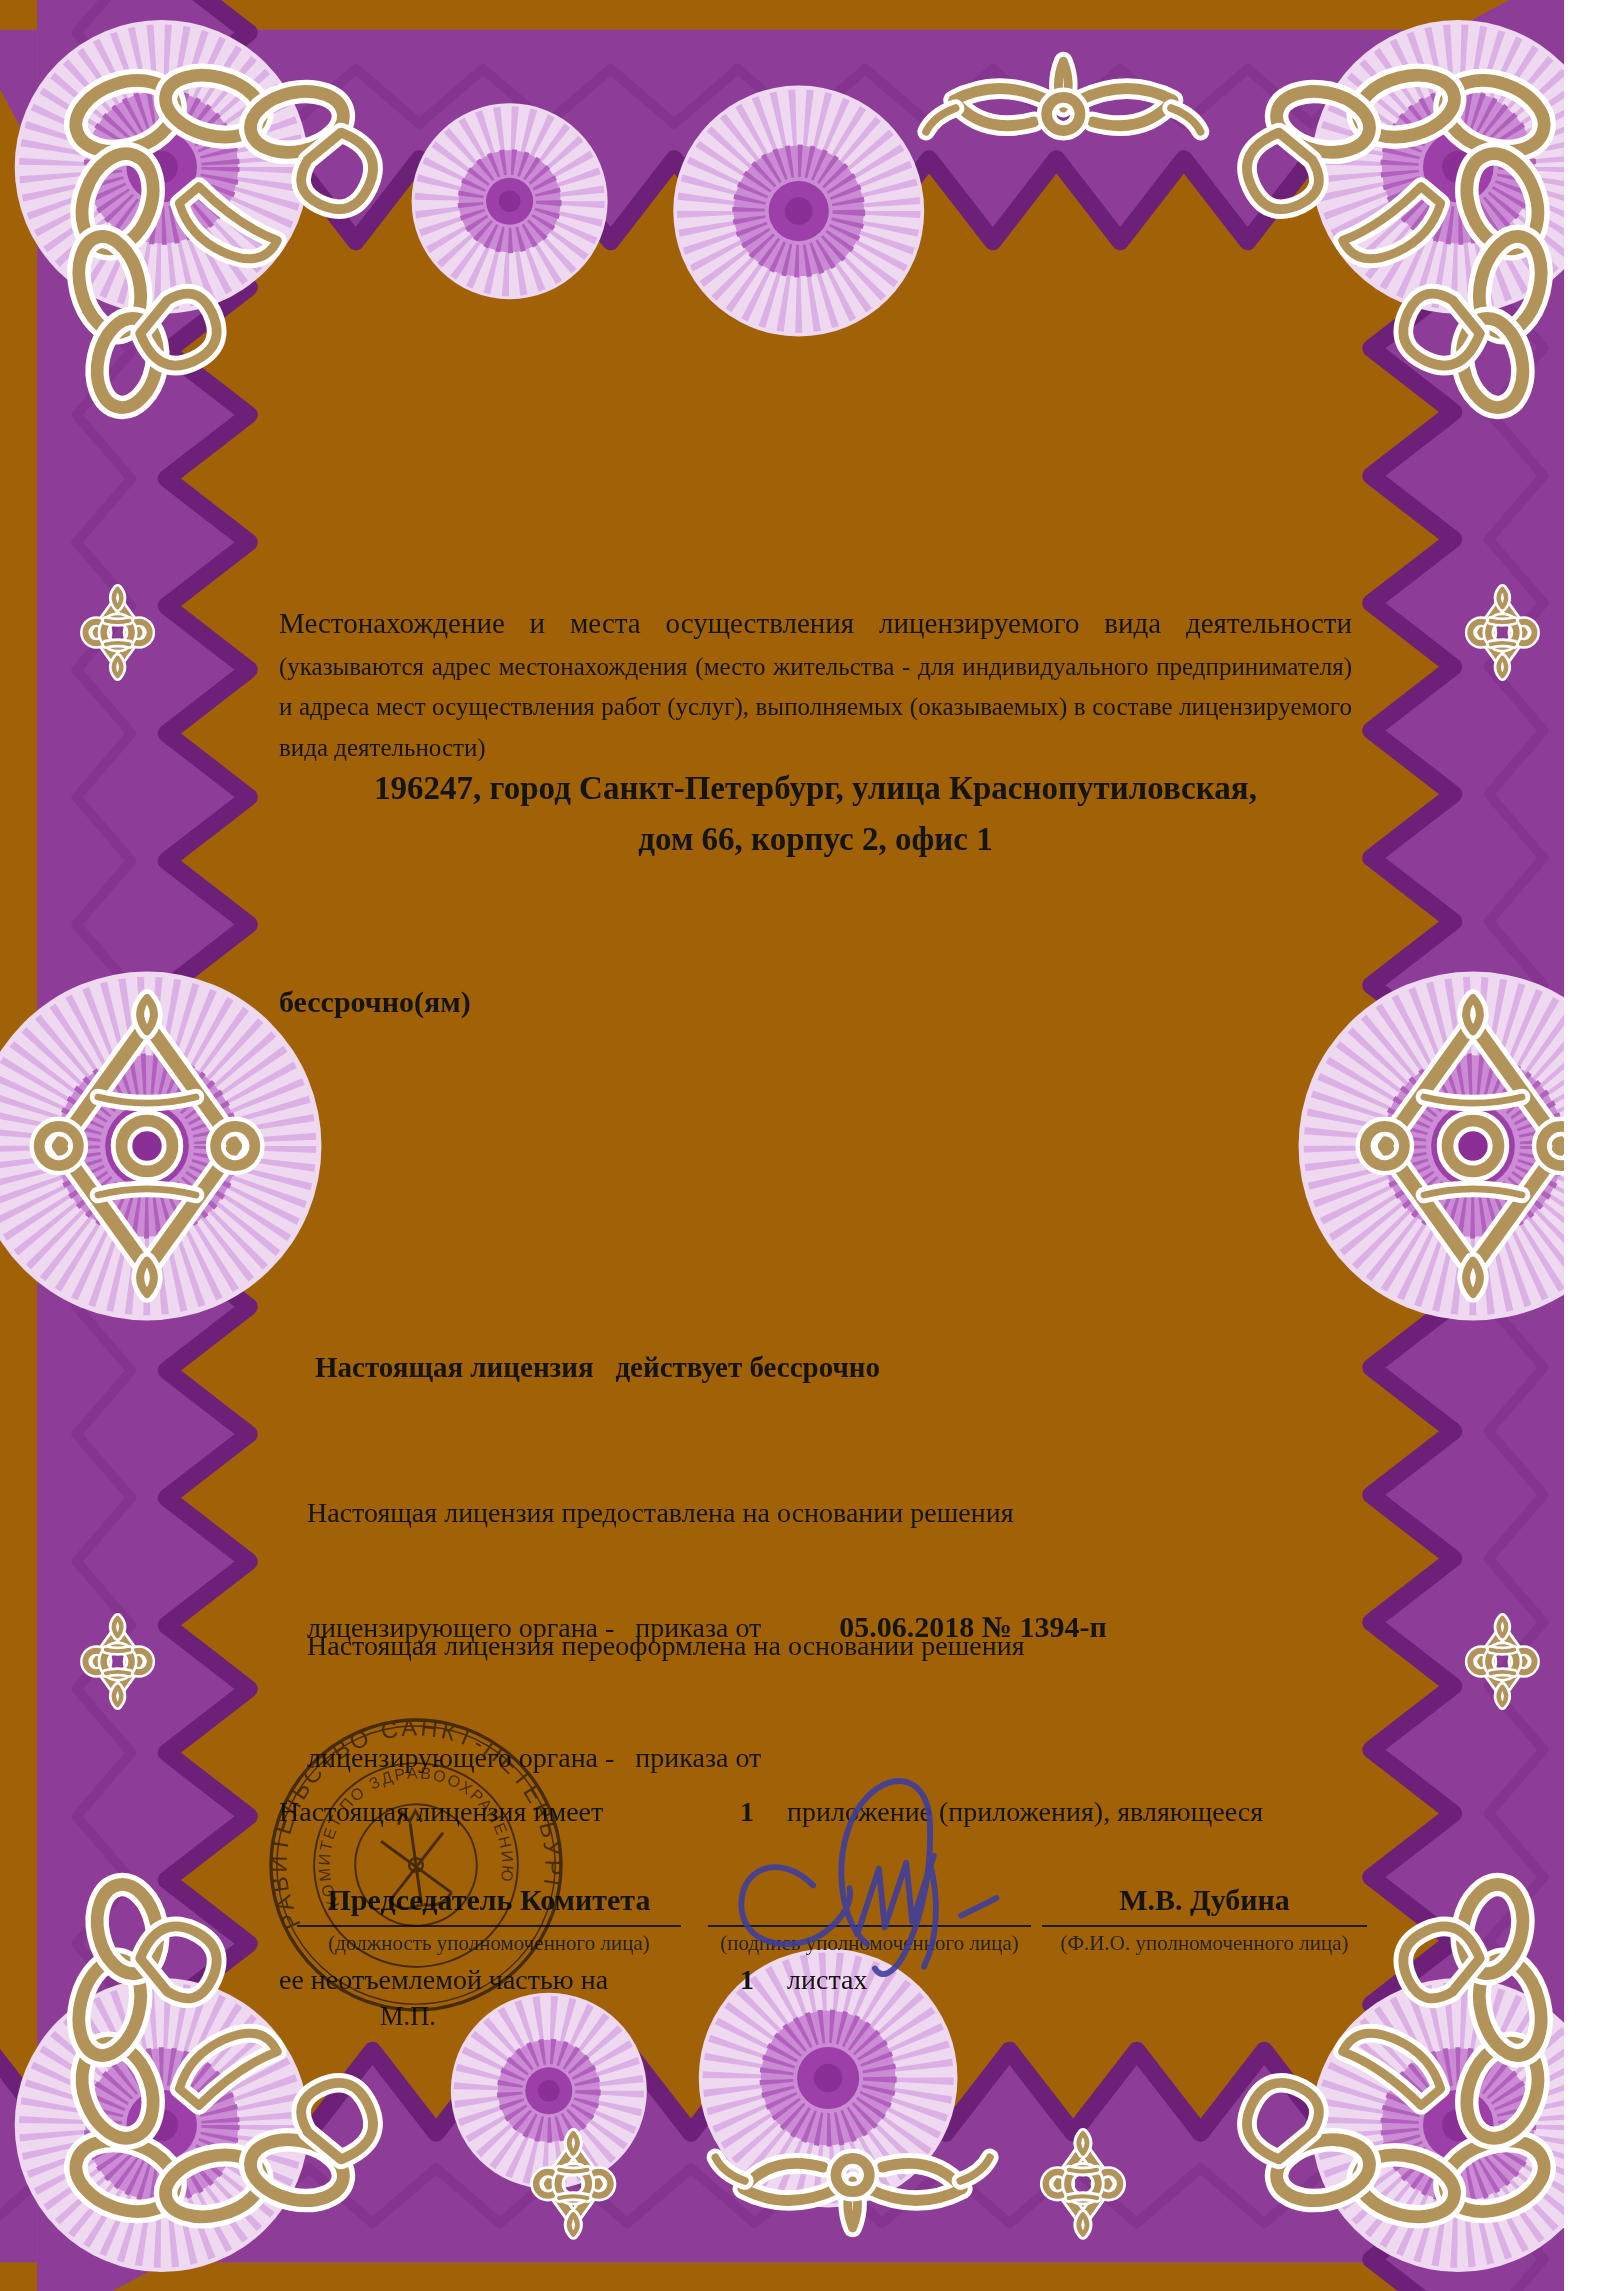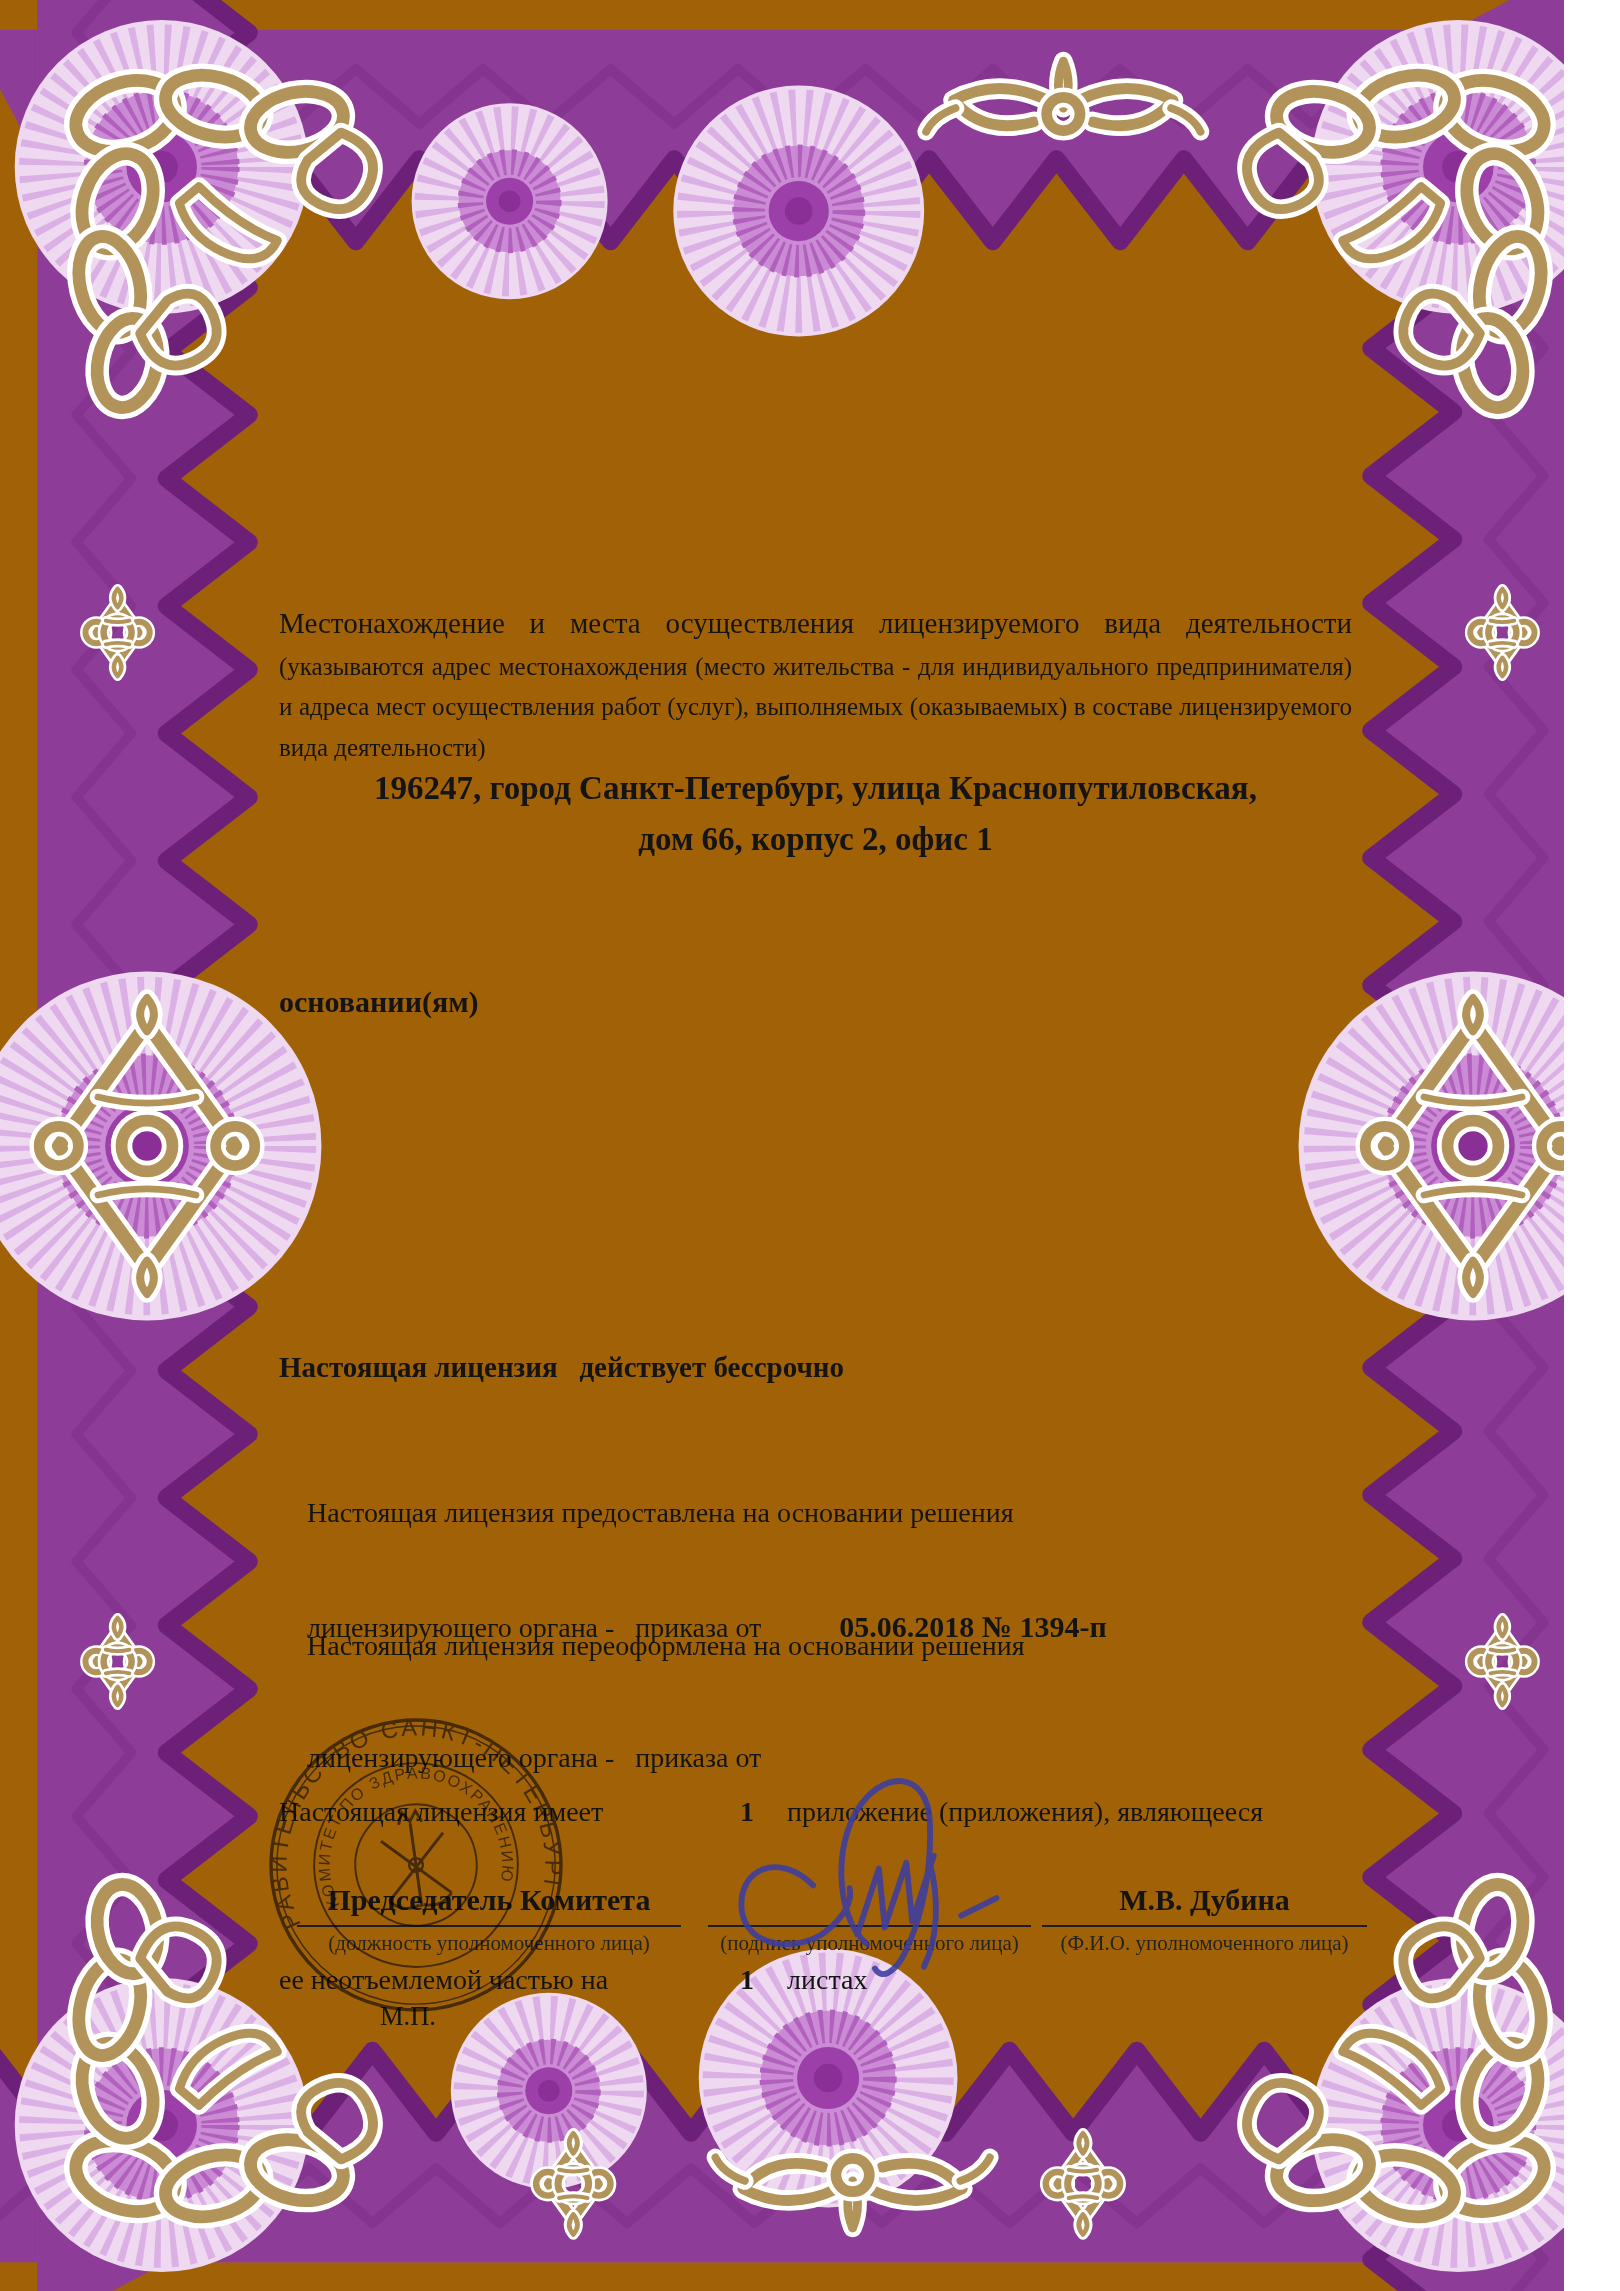--- a/index.html
+++ b/index.html
@@ -9,21 +9,21 @@
     font-family:"Liberation Serif", serif;color:#141414;
   }
   #border-svg{position:absolute;left:0;top:0;z-index:1;}
   .content{position:absolute;left:279px;width:1073px;z-index:2;}
   .intro{top:584px;text-align:justify;line-height:1.62;}
   .intro-main{font-size:29px;}
   .intro-note{font-size:25px;}
   .address{top:763px;text-align:center;font-weight:bold;font-size:33px;line-height:1.55;}
   .addr-note{top:973px;font-weight:bold;font-size:30px;line-height:1.95;}
   .addr-note .jline{display:block;text-align:justify;text-align-last:justify;}
-  .validity{top:1351px;font-weight:bold;font-size:29px;white-space:pre-wrap;}
+  .validity{top:1351px;font-weight:bold;font-size:29px;white-space:pre-wrap;margin-left:36px;}
   .para{font-size:28px;line-height:2.0;white-space:pre-wrap;}
   .granted{top:1429px;}
   .reissued{top:1562px;}
   .order-val{font-weight:bold;font-size:30px;margin-left:78px;}
   .attach{top:1672px;}
   .att-row{display:flex;align-items:flex-end;}
   .att-a{width:461px;}
   .att-n{width:47px;font-weight:bold;}
   .att-b{flex:1;}
   .sig-col{position:absolute;top:1860px;z-index:2;}
@@ -415,21 +415,21 @@
     <span class="intro-main">Местонахождение и места осуществления лицензируемого вида деятельности</span>
     <span class="intro-note">(указываются адрес местонахождения (место жительства - для индивидуального предпринимателя) и адреса мест осуществления работ (услуг), выполняемых (оказываемых) в составе лицензируемого вида деятельности)</span>
   </p>
 
   <div class="content address abs">
     <div>196247, город Санкт-Петербург, улица Краснопутиловская,</div>
     <div>дом 66, корпус 2, офис 1</div>
   </div>
 
   <div class="content addr-note abs">
-    <span>основании(ям)</span>
+    <span>бессрочно(ям)</span>
   </div>
 
   <div class="content validity abs">Настоящая лицензия   действует бессрочно</div>
 
   <div class="content para granted abs">
     <span>Настоящая лицензия предоставлена на основании решения</span><br>
     <span>лицензирующего органа -   приказа от</span><span class="order-val">05.06.2018 № 1394-п</span>
   </div>
 
   <div class="content para reissued abs">

